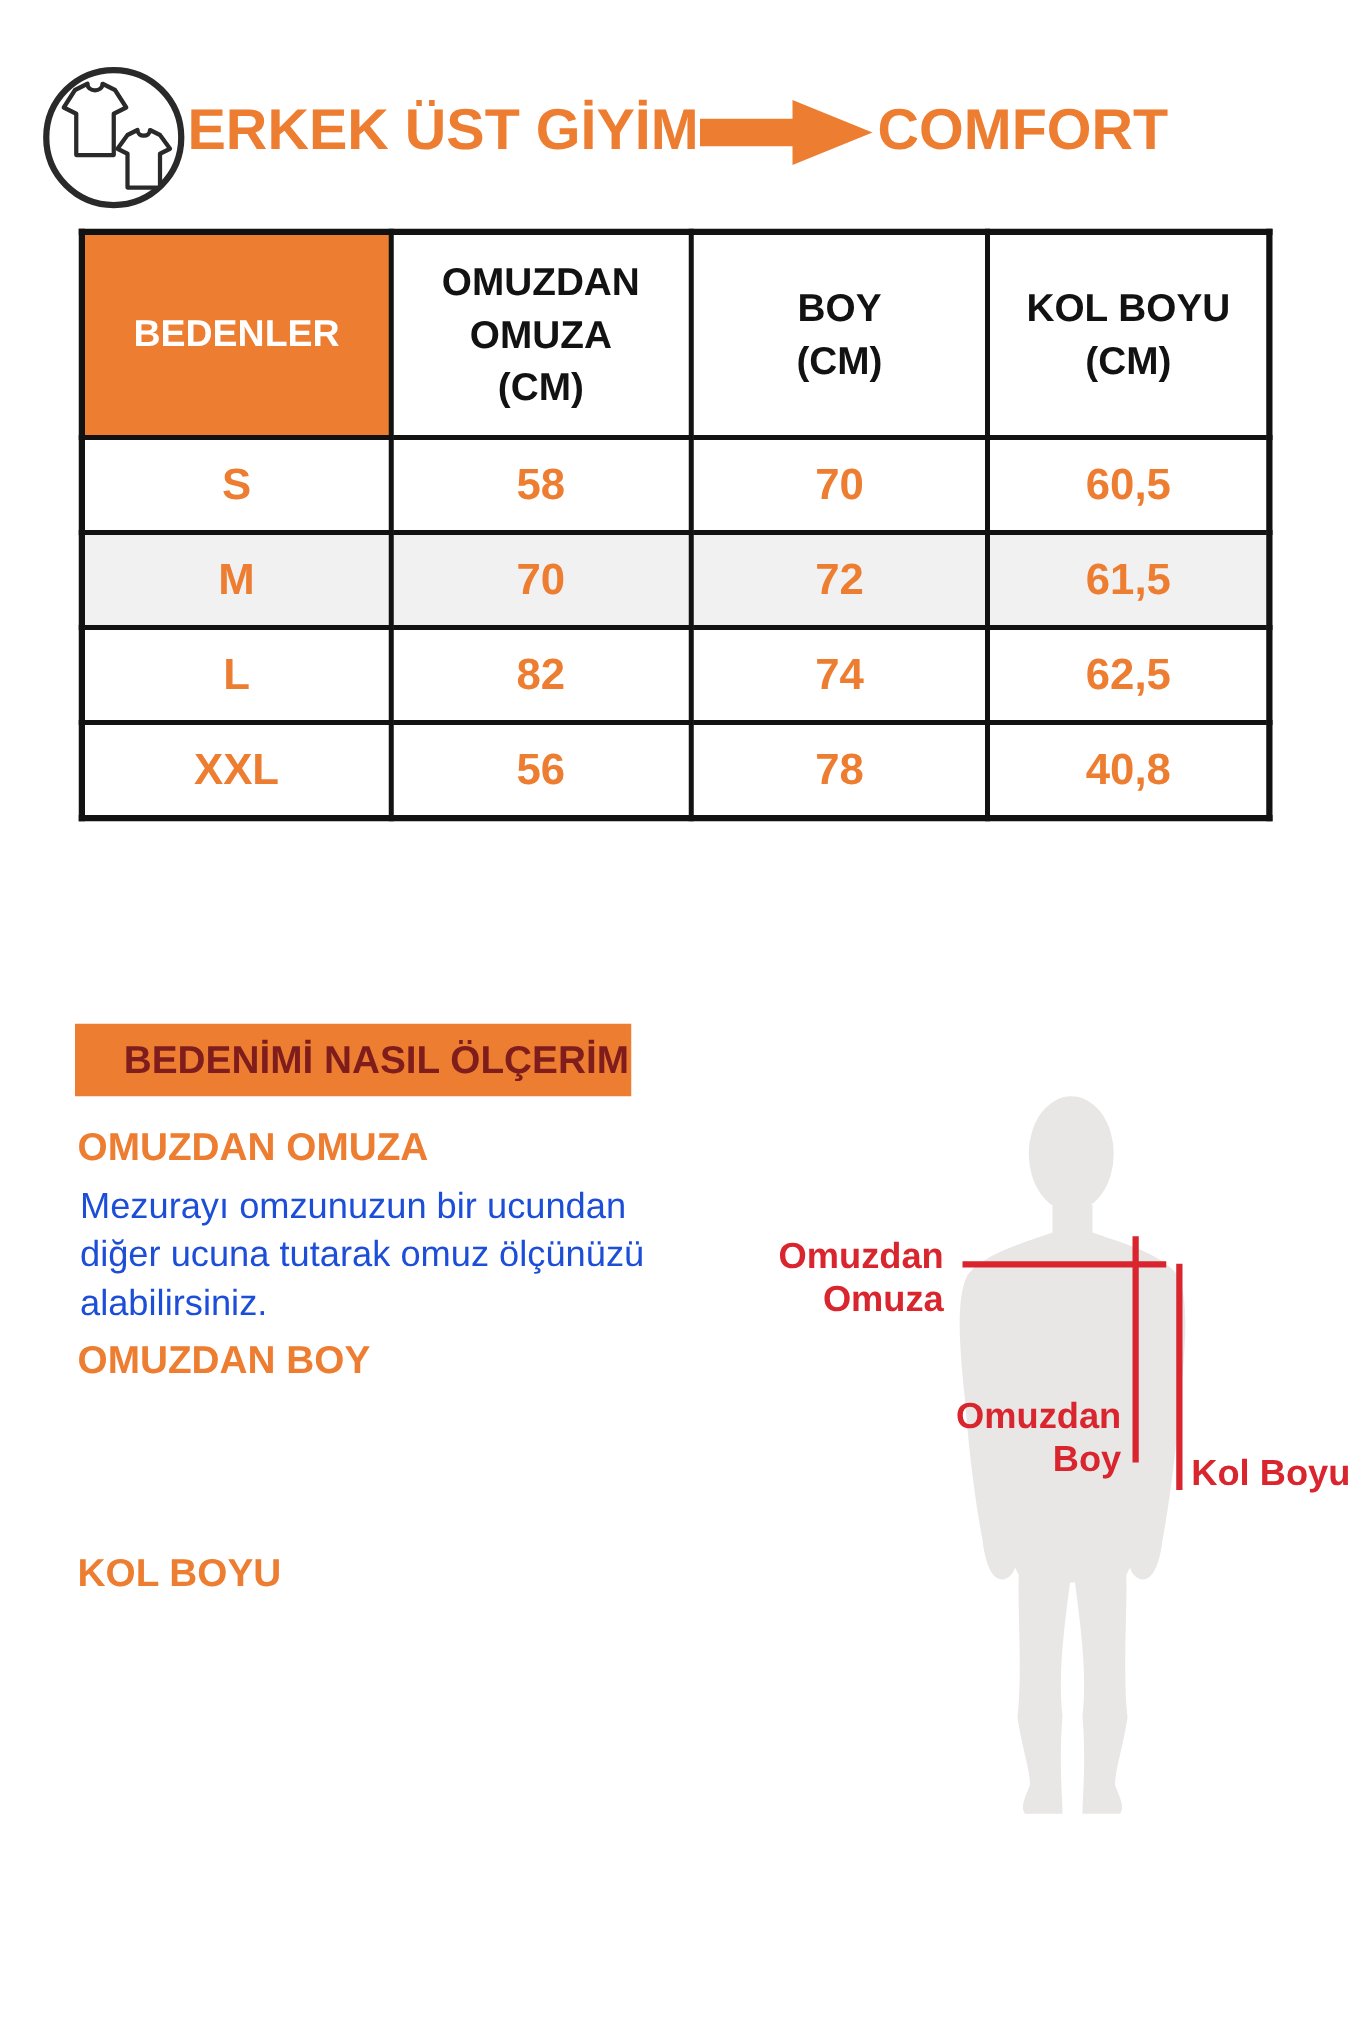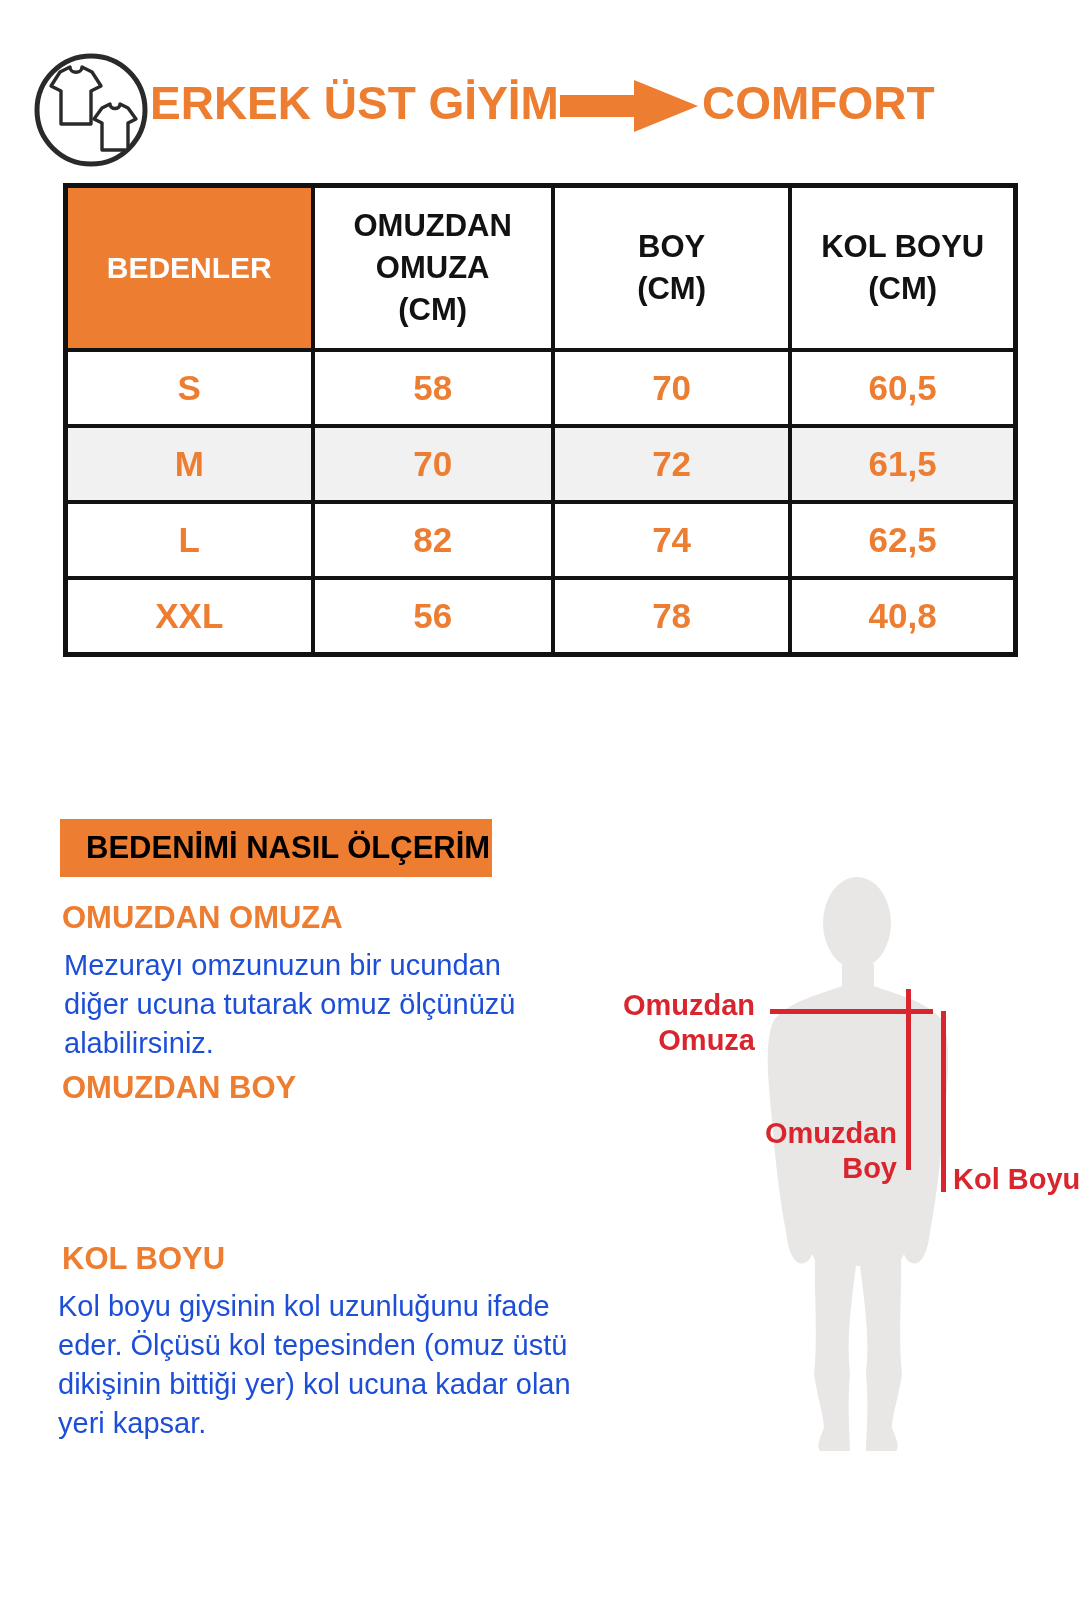--- a/index.html
+++ b/index.html
@@ -17,22 +17,22 @@
   
   table.size-table{position:absolute;left:63px;top:183px;width:955px;border-collapse:collapse;
         table-layout:fixed;border:5px solid #121212;}
   .size-table td,.size-table th{border:4px solid #121212;text-align:center;vertical-align:middle;padding:0;}
   .size-table th{font-size:31px;font-weight:bold;color:#121212;line-height:1.35;height:160px;background:#ffffff;}
   .size-table th.corner{background:#ED7D31;color:#ffffff;font-size:30px;}
   .size-table td{font-size:35px;font-weight:bold;color:#ED7D31;height:72px;background:#ffffff;}
   .size-table tr.alt td{background:#F2F1F1;}
 
   
-  .guide-heading{left:60px;top:819px;width:406px;height:58px;background:#ED7D31;color:#000000;
-        font-size:31px;font-weight:bold;line-height:58px;padding-left:26px;}
+  .guide-heading{left:60px;top:819px;width:406px;height:58px;background:#ED7D31;color:#7f1d1d;
+        font-size:31px;font-weight:bold;line-height:58px;padding-left:39px;}
   .sec-title{font-size:31px;font-weight:bold;color:#ED7D31;}
   .sec-text{font-size:29px;color:#1d4ed8;line-height:1.34;width:560px;}
   .t1{left:62px;top:900px;}  .p1{left:64px;top:946px;}
   .t2{left:62px;top:1070px;} .p2{left:64px;top:1116px;}
   .t3{left:62px;top:1241px;} .p3{left:58px;top:1287px;}
 
   
   .silhouette{left:700px;top:868px;}
   .red-line{background:#D9252D;}
   .ln-shoulder{left:770px;top:1009px;width:163px;height:5px;}
@@ -113,24 +113,20 @@
   <div class="abs guide-heading">BEDENİMİ NASIL ÖLÇERİM</div>
 
   <div class="abs sec-title t1">OMUZDAN OMUZA</div>
   <div class="abs sec-text pre p1">Mezurayı omzunuzun bir ucundan
 diğer ucuna tutarak omuz ölçünüzü
 alabilirsiniz.</div>
 
   <div class="abs sec-title t2">OMUZDAN BOY</div>
 
   <div class="abs sec-title t3">KOL BOYU</div>
-  <div class="abs sec-text pre p3">Kol boyu giysinin kol uzunluğunu ifade
-eder. Ölçüsü kol tepesinden (omuz üstü
-dikişinin bittiği yer) kol ucuna kadar olan
-yeri kapsar.</div>
 
   <div class="abs silhouette">
     <svg width="320" height="600" viewBox="0 0 320 600">
       <g fill="#E9E6E6">
         <ellipse cx="157" cy="55" rx="34" ry="46"></ellipse>
         <path d="M142,96 L142,118
                  C120,126 88,134 74,152
                  C64,172 68,212 72,252
                  C75,292 80,332 86,364
                  C88,382 93,393 99,395

